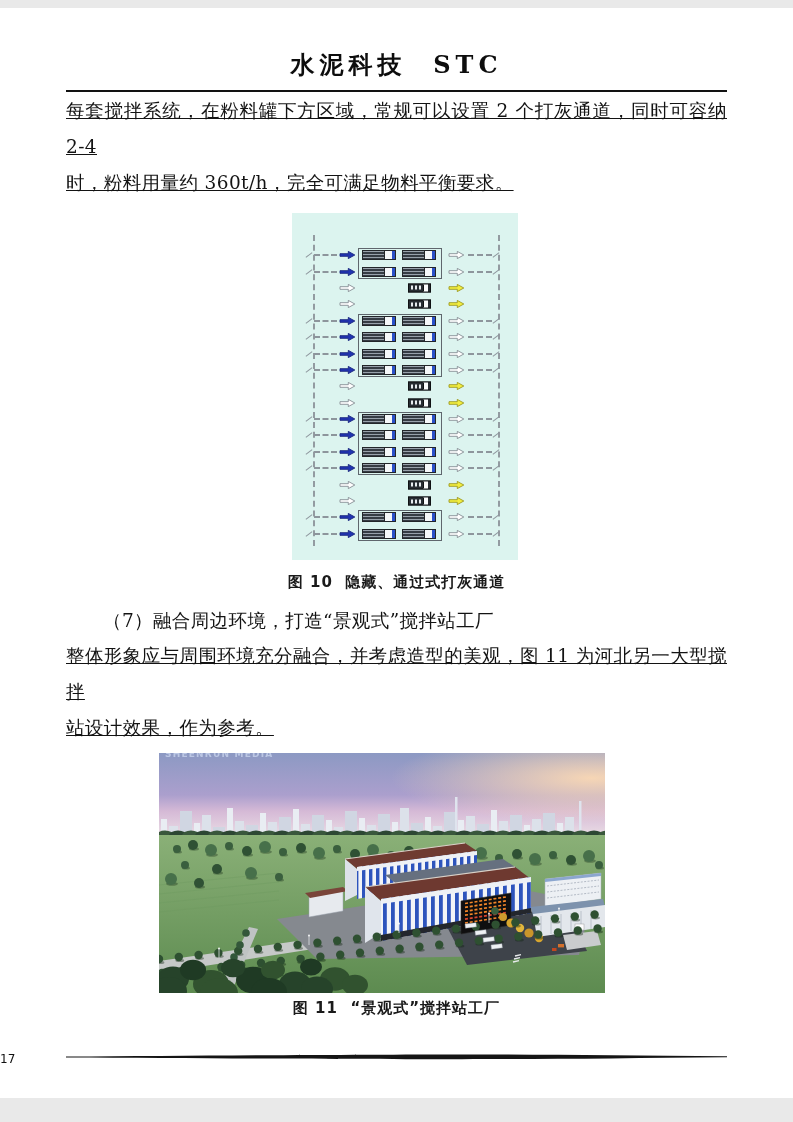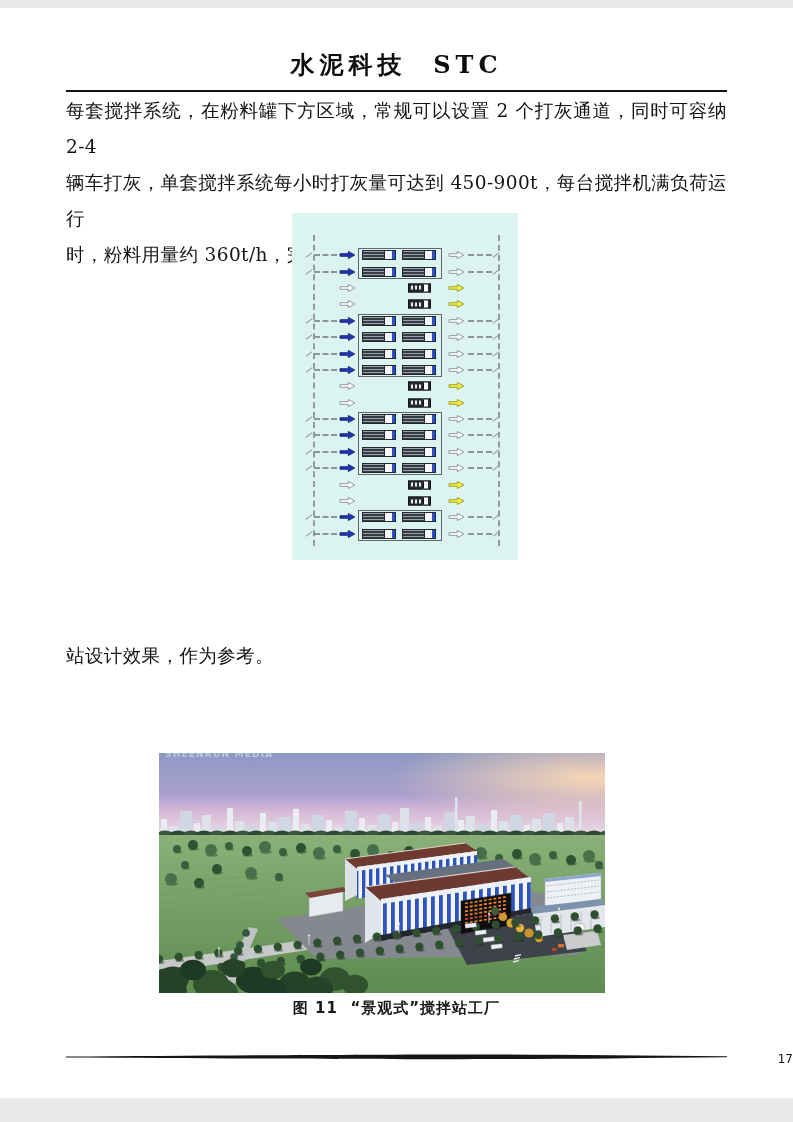--- a/index.html
+++ b/index.html
@@ -4,21 +4,21 @@
 <style>
   html,body{margin:0;padding:0;background:#e9e9e9;}
   .page{position:relative;width:793px;height:1090px;margin:8px auto;background:#ffffff;
         font-family:"DejaVu Serif","Liberation Serif",serif;color:#131313;overflow:hidden;}
 
   .header-title{position:absolute;top:41px;left:0;width:100%;text-align:center;
         font-size:24px;font-weight:600;letter-spacing:5px;color:#0d0d0d;white-space:pre;}
   .header-rule{position:absolute;left:66px;top:82px;width:661px;height:2.2px;background:#121212;}
 
   .para{position:absolute;left:66px;width:661px;font-size:18.5px;line-height:36px;letter-spacing:.4px;}
-  .para .ln{text-align:justify;text-align-last:justify;}
+  .para .ln{text-align:justify;text-align-last:justify;text-decoration:underline;}
   .para .ln.last{text-align:left;text-align-last:left;}
   .para1{top:85px}
   .para2{top:630px}
   .para2 .ln.first{text-indent:37px}
   .heading{position:absolute;left:103px;top:600px;font-size:18.5px;letter-spacing:.4px;white-space:pre;}
 
   
   .fig10{position:absolute;left:292px;top:205px;width:226px;height:347px;}
   .fig10 .vline{position:absolute;top:22px;bottom:14px;border-left:2px dashed #939ba1;}
   .fig10 .vline.l{left:21px}
@@ -57,36 +57,35 @@
   .cap11{top:991px}
 
   
   .fig11{position:absolute;left:159px;top:745px;width:446px;height:240px;overflow:hidden;background:#9fb0d4;}
   .fig11 svg{display:block}
   .watermark{position:absolute;top:-4px;left:6px;font-family:"DejaVu Sans",sans-serif;
         font-size:9px;font-weight:600;color:rgba(226,236,255,.55);letter-spacing:1.2px;}
 
   
   .footer-rule{position:absolute;left:66px;top:1037px;width:661px;height:6px;}
-  .page-num{position:absolute;top:1044px;left:0;width:100%;text-align:right;
+  .page-num{position:absolute;top:1044px;left:0;width:100%;text-align:left;
         font-family:"DejaVu Sans","Liberation Sans",sans-serif;font-size:12px;color:#111;}
   .issue{position:absolute;top:1044px;left:66px;width:661px;text-align:right;
         font-family:"DejaVu Sans","Liberation Sans",sans-serif;font-size:12px;color:#111;}
 </style>
 </head>
 <body>
 
 <div class="page">
 
   <div class="header-title">水泥科技  STC</div>
   <div class="header-rule"></div>
 
   <div class="para para1">
     <div class="ln">每套搅拌系统，在粉料罐下方区域，常规可以设置 2 个打灰通道，同时可容纳 2-4</div>
-    <div class="ln">辆车打灰，单套搅拌系统每小时打灰量可达到 450-900t，每台搅拌机满负荷运行</div>
     <div class="ln last">时，粉料用量约 360t/h，完全可满足物料平衡要求。</div>
   </div>
 
   <div class="fig10" style="background: rgb(220, 244, 239);">
     <div class="vline l"></div>
     <div class="vline r"></div>
     <div class="f10rows">
         <div class="f10group">
           <div class="gbox"></div>
           <div class="f10row">
@@ -557,23 +556,26 @@
                 <path d="M1 3.7 H9.3 V1.4 L15.8 5 L9.3 8.6 V6.3 H1 Z" fill="#ffffff" stroke="#868d94" stroke-width="0.9"></path>
               </svg>
             </span>
             <span class="dash dashR"></span>
             <span class="tick tickR"></span>
           </div>
         </div>
       </div>
   </div>
 
-
+  <div class="caption cap10">图 10  隐藏、通过式打灰通道</div>
+
+  <div class="heading">（7）融合周边环境，打造“景观式”搅拌站工厂</div>
 
   <div class="para para2">
+    <div class="ln">整体形象应与周围环境充分融合，并考虑造型的美观，图 11 为河北另一大型搅拌</div>
     <div class="ln last">站设计效果，作为参考。</div>
   </div>
 
   <div class="fig11">
     <svg width="446" height="240" viewBox="0 0 446 240">
       <defs>
         <linearGradient id="sky" x1="0" y1="0" x2="0" y2="1">
           <stop offset="0" stop-color="#8c99c3"></stop>
             <stop offset="0.42" stop-color="#ab9fcd"></stop>
           <stop offset="0.58" stop-color="#d5b9d6"></stop>

